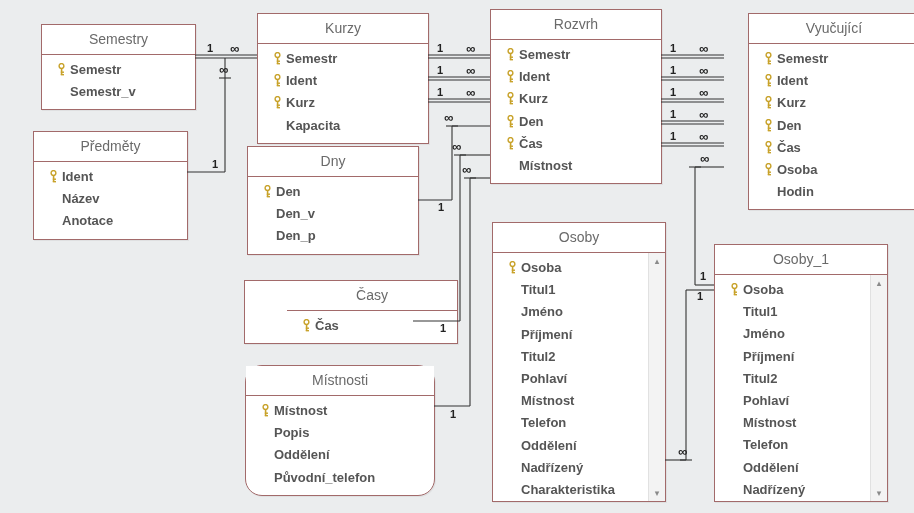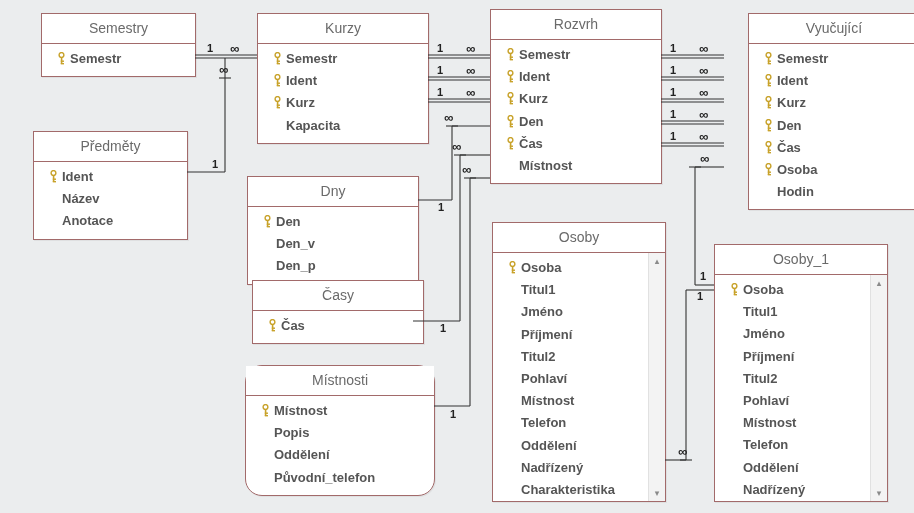--- a/index.html
+++ b/index.html
@@ -98,30 +98,34 @@
   <defs>
     <g id="keyglyph">
       <circle cx="4.5" cy="3" r="2.4" fill="none" stroke="#c8a22a" stroke-width="1.4"></circle>
       <rect x="3.8" y="5" width="1.6" height="7" fill="#c8a22a"></rect>
       <rect x="3.8" y="8.5" width="3.2" height="1.4" fill="#c8a22a"></rect>
       <rect x="3.8" y="11" width="3.2" height="1.4" fill="#c8a22a"></rect>
     </g>
   </defs>
 </svg>
 
-<div class="table" style="left:41px; top:13px; width:153px;">
+<div class="table" style="left:41px; top:24px; width:153px;">
   <div class="table-header">Semestry</div>
   <div class="fields">
     <div class="field">
         <span class="key-col">
           <svg class="key-icon">
             <use href="#keyglyph"></use>
           </svg>
         </span>
         <span class="fname">Semestr</span>
+      </div>
+    <div class="field">
+        <span class="key-col"></span>
+        <span class="fname">Semestr_v</span>
       </div>
   </div>
 </div>
 
 <div class="table" style="left:33px; top:131px; width:153px;">
   <div class="table-header">Předměty</div>
   <div class="fields">
     <div class="field">
         <span class="key-col">
           <svg class="key-icon">
@@ -168,21 +172,21 @@
         </span>
         <span class="fname">Kurz</span>
       </div>
     <div class="field">
         <span class="key-col"></span>
         <span class="fname">Kapacita</span>
       </div>
   </div>
 </div>
 
-<div class="table" style="left:247px; top:176px; width:170px;">
+<div class="table" style="left:247px; top:146px; width:170px;">
   <div class="table-header">Dny</div>
   <div class="fields">
     <div class="field">
         <span class="key-col">
           <svg class="key-icon">
             <use href="#keyglyph"></use>
           </svg>
         </span>
         <span class="fname">Den</span>
       </div>
@@ -190,21 +194,21 @@
         <span class="key-col"></span>
         <span class="fname">Den_v</span>
       </div>
     <div class="field">
         <span class="key-col"></span>
         <span class="fname">Den_p</span>
       </div>
   </div>
 </div>
 
-<div class="table" style="left:252px; top:280px; width:170px;">
+<div class="table" style="left:244px; top:280px; width:170px;padding-left:42px;">
   <div class="table-header">Časy</div>
   <div class="fields">
     <div class="field">
         <span class="key-col">
           <svg class="key-icon">
             <use href="#keyglyph"></use>
           </svg>
         </span>
         <span class="fname">Čas</span>
       </div>

